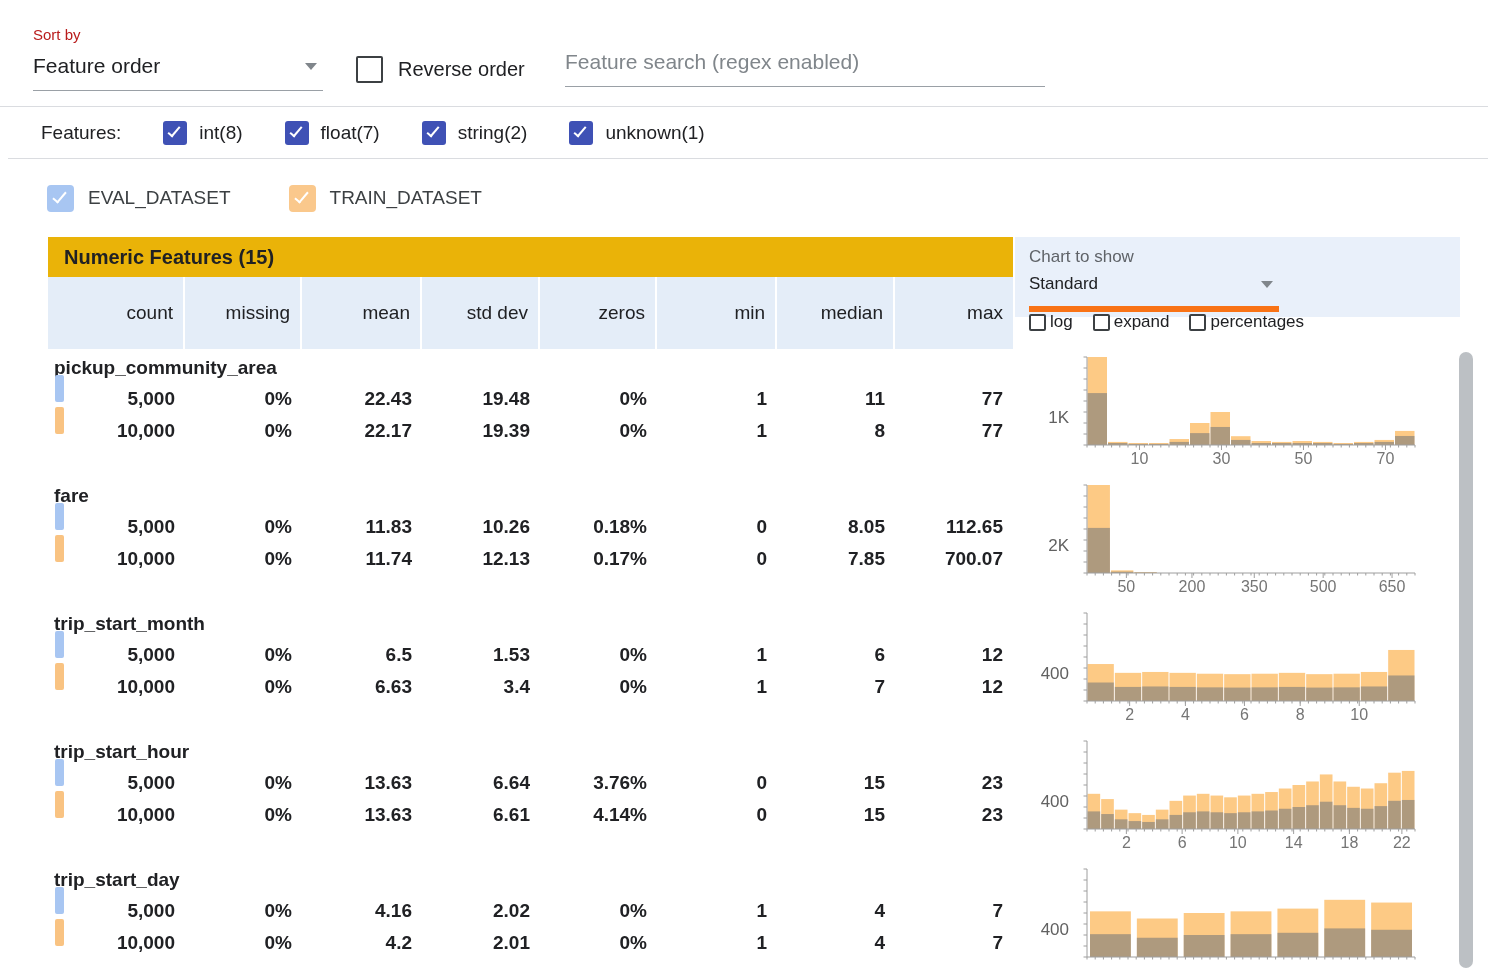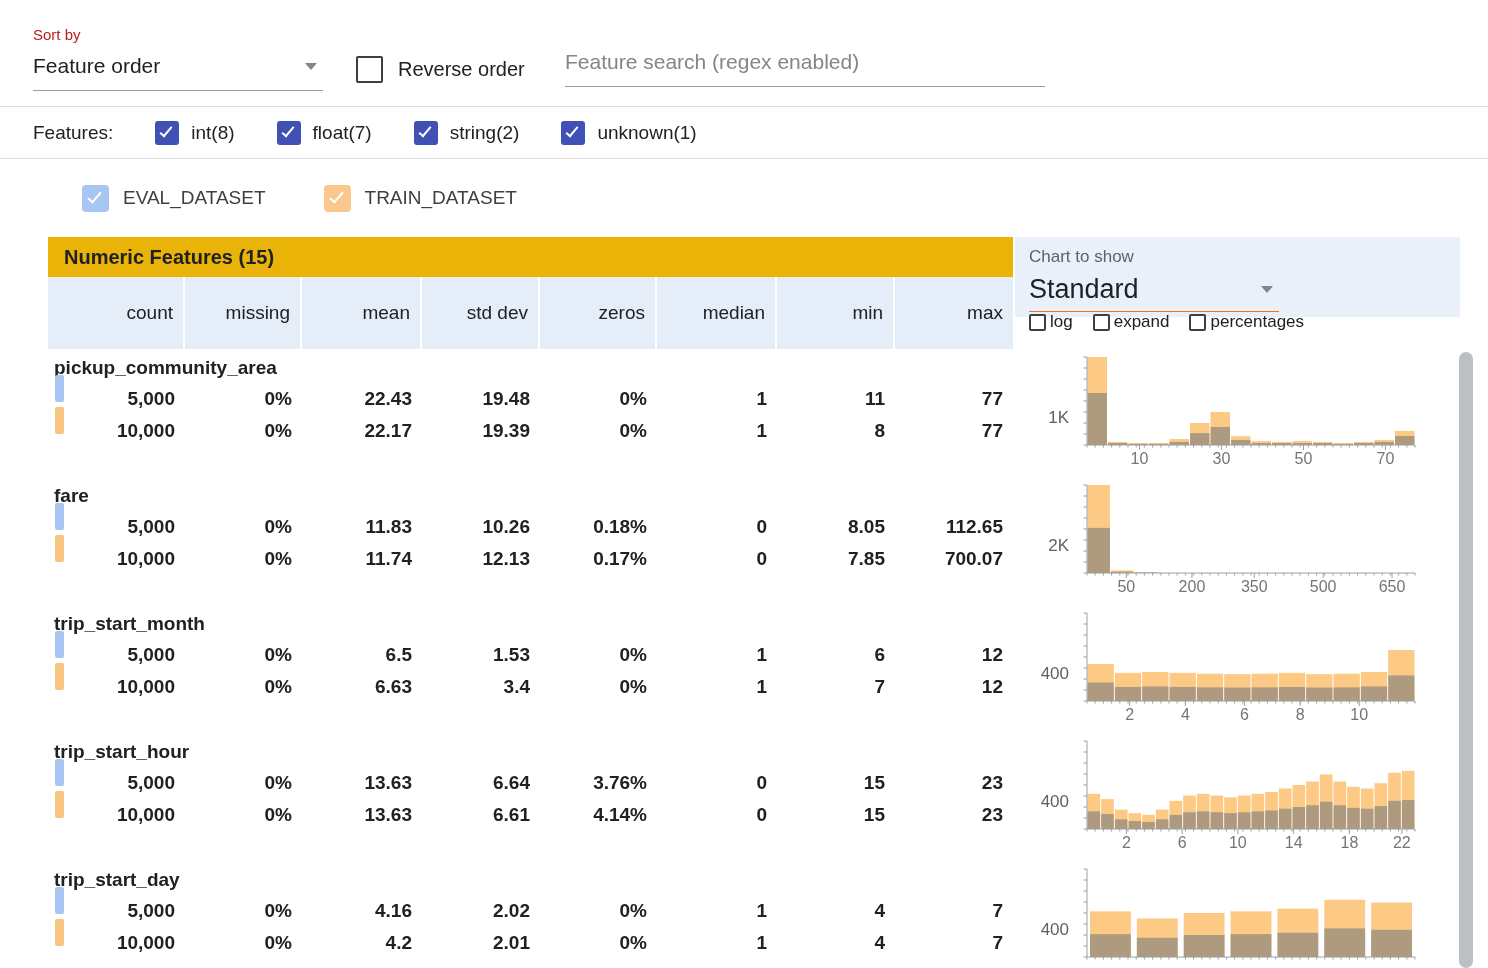--- a/index.html
+++ b/index.html
@@ -31,47 +31,47 @@
   .eval-bg { background: #a8c6f2; }
   .train-bg { background: #fac88c; }
   .mark { position: absolute; left: 8px; top: 3px; width: 6px; height: 13px;
     border: solid #fff; border-width: 0 2.5px 2.5px 0; transform: rotate(40deg); }
   .cb27 .mark { left: 9px; top: 4px; width: 7px; height: 14px; }
   .cbx-sm { width: 17px; height: 17px; background: #fff; border: 2px solid #3c4043;
     border-radius: 2px; display: inline-block; flex: none; }
 
   
   .features-row { height: 52px; border-bottom: 1px solid #dadce0; display: flex;
-    align-items: center; padding-left: 33px; }
+    align-items: center; padding-left: 33px; margin-left: 8px; }
   .feat-label { font-size: 19px; }
   .ftype { display: flex; align-items: center; margin-left: 42px; cursor: pointer; }
   .ftype .ftype-label { font-size: 19px; margin-left: 12px; }
 
   
-  .datasets-row { height: 78px; display: flex; align-items: center; padding-left: 82px; }
+  .datasets-row { height: 78px; display: flex; align-items: center; padding-left: 47px; }
   .dset { display: flex; align-items: center; cursor: pointer; }
   .dset + .dset { margin-left: 58px; }
   .dset-label { font-size: 19px; margin-left: 14px; color: #3c4043; }
 
   
   .table-wrap { margin-left: 48px; width: 1412px; }
   .head-row { display: flex; }
   .left-head { width: 965px; }
   .numeric-band { height: 40px; background: #eab308; display: flex; align-items: center;
     padding-left: 16px; font-size: 20px; font-weight: 700; }
   .gridcols { display: grid; grid-template-columns: 137px 117px 120px 118px 117px 120px 118px 118px; }
   .col-heads { height: 72px; }
   .hcell { background: #e4edf8; border-right: 2px solid #fff; display: flex; align-items: center;
     justify-content: flex-end; padding-right: 10px; font-size: 19px; color: #202124; }
   .hcell:last-child { border-right: none; }
   .chart-panel { width: 447px; height: 80px; background: #e9f0fa; margin-left: 2px;
     padding: 10px 0 0 14px; }
   .cp-label { font-size: 17px; color: #5f6368; }
   .cp-select { width: 250px; display: flex; justify-content: space-between; align-items: center;
-    font-size: 27px; border-bottom: 1px solid #f97316; padding-bottom: 6px; margin-top: 7px; cursor: pointer; }
+    font-size: 17px; border-bottom: 6px solid #f97316; padding-bottom: 12px; margin-top: 7px; cursor: pointer; }
   .cp-toggles { display: flex; align-items: center; }
   .toggle { display: flex; align-items: center; margin-right: 20px; cursor: pointer; }
   .toggle span.tlabel { font-size: 17px; margin-left: 4px; }
 
   
   .rows { height: 618px; overflow: hidden; }
   .feature-block { height: 128px; display: flex; }
   .stats { width: 965px; padding-top: 6px; }
   .fname { height: 28px; font-size: 19px; font-weight: 700; padding-left: 6px; line-height: 26px; }
   .drow { height: 32px; align-items: center; }
@@ -154,22 +154,22 @@
       <div class="left-head">
         <div class="numeric-band">
           <span>Numeric Features (15)</span>
         </div>
         <div class="col-heads gridcols">
           <div class="hcell">count</div>
           <div class="hcell">missing</div>
           <div class="hcell">mean</div>
           <div class="hcell">std dev</div>
           <div class="hcell">zeros</div>
+          <div class="hcell">min</div>
           <div class="hcell">median</div>
-          <div class="hcell">min</div>
           <div class="hcell">max</div>
         </div>
       </div>
       <div class="chart-panel">
         <div class="cp-label">Chart to show</div>
         <div class="cp-select">
           <span>Standard</span>
           <span class="caret"></span>
         </div>
         <div class="cp-toggles">

